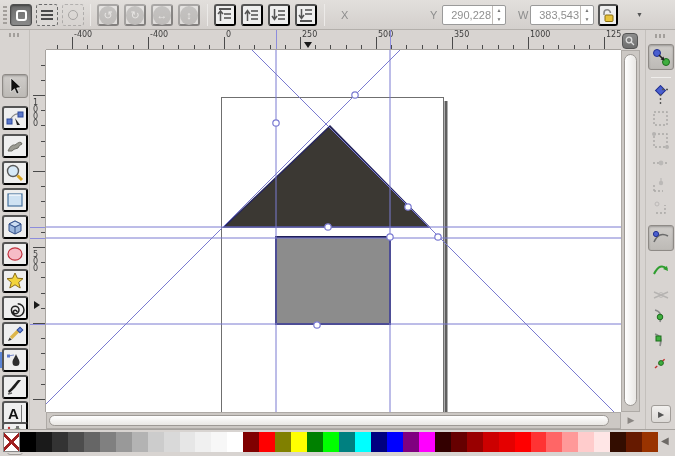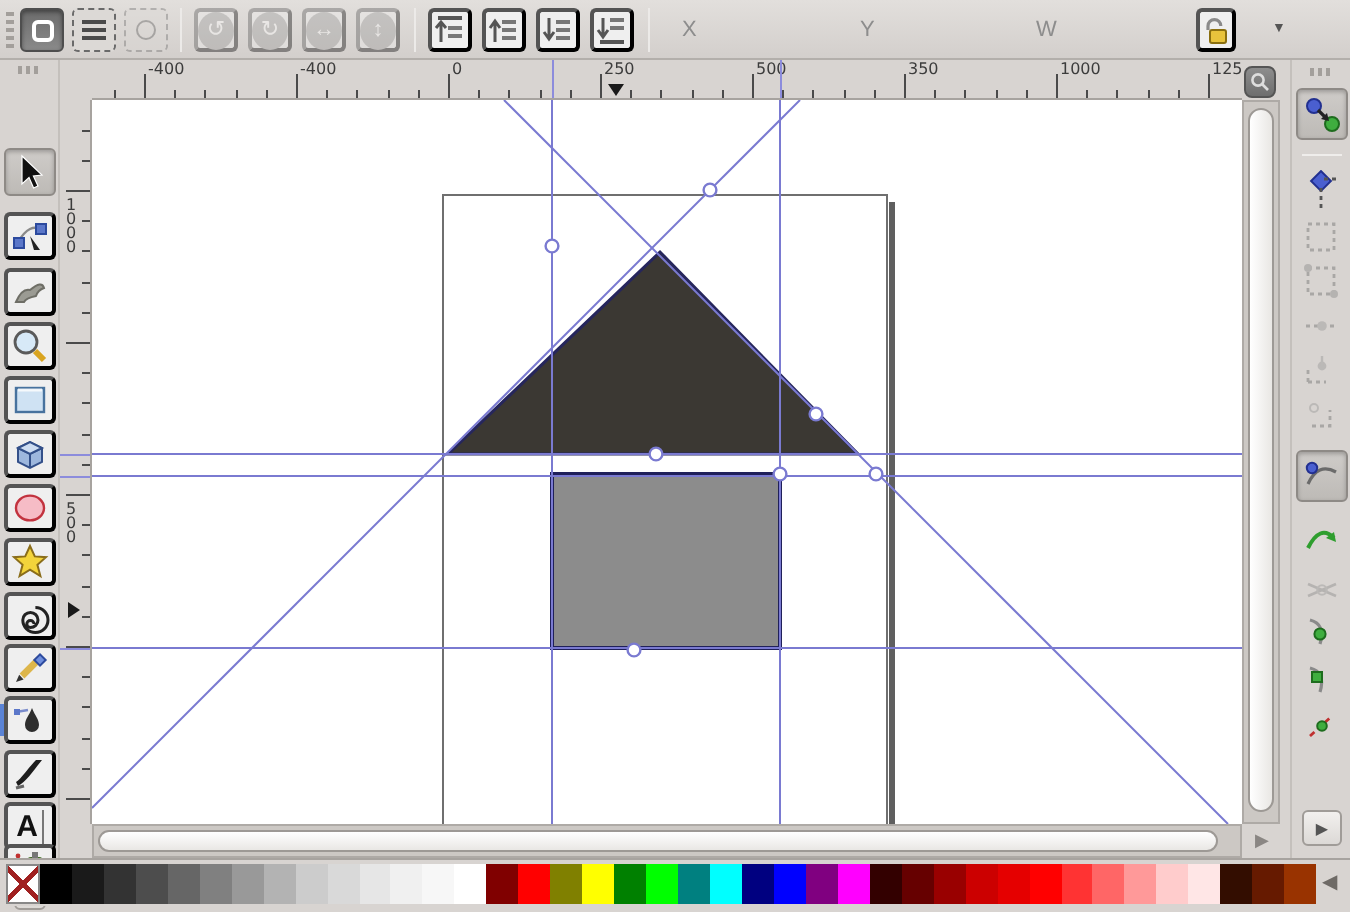--- a/index.html
+++ b/index.html
@@ -138,21 +138,35 @@
         <rect x="8" y="3" width="7" height="2" fill="#777"></rect>
         <rect x="8" y="7" width="7" height="2" fill="#777"></rect>
         <path d="M4.5 3 L4.5 12 M2 9 L4.5 12.5 L7 9" stroke="#555" stroke-width="1.5" fill="none"></path>
       </svg>
   </button>
 
   <div class="sep" style="left:324px"></div>
 
   <span class="coord-label" style="left:341px">X</span>
   <span class="coord-label" style="left:430px">Y</span>
+  <div class="spinfield" style="left:442px">
+    <input value="290,228" style="">
+    <div class="spinner">
+        <div>▲</div>
+        <div>▼</div>
+      </div>
+  </div>
   <span class="coord-label" style="left:518px">W</span>
+  <div class="spinfield" style="left:530px">
+    <input value="383,543" style="">
+    <div class="spinner">
+        <div>▲</div>
+        <div>▼</div>
+      </div>
+  </div>
 
   <button class="tbtn" style="left:598px;width:20px">
     <svg width="14" height="15">
         <path d="M3 7 V5 a3.2 3.2 0 0 1 6.4 0" stroke="#8a8a8a" stroke-width="1.6" fill="none"></path>
         <rect x="4" y="7" width="8" height="6.5" rx="1" fill="#e8c33c" stroke="#8a6f10"></rect>
       </svg>
   </button>
   <span class="abs" style="left:636px;top:11px;font-size:7px;color:#555">▼</span>
 </div>
 

